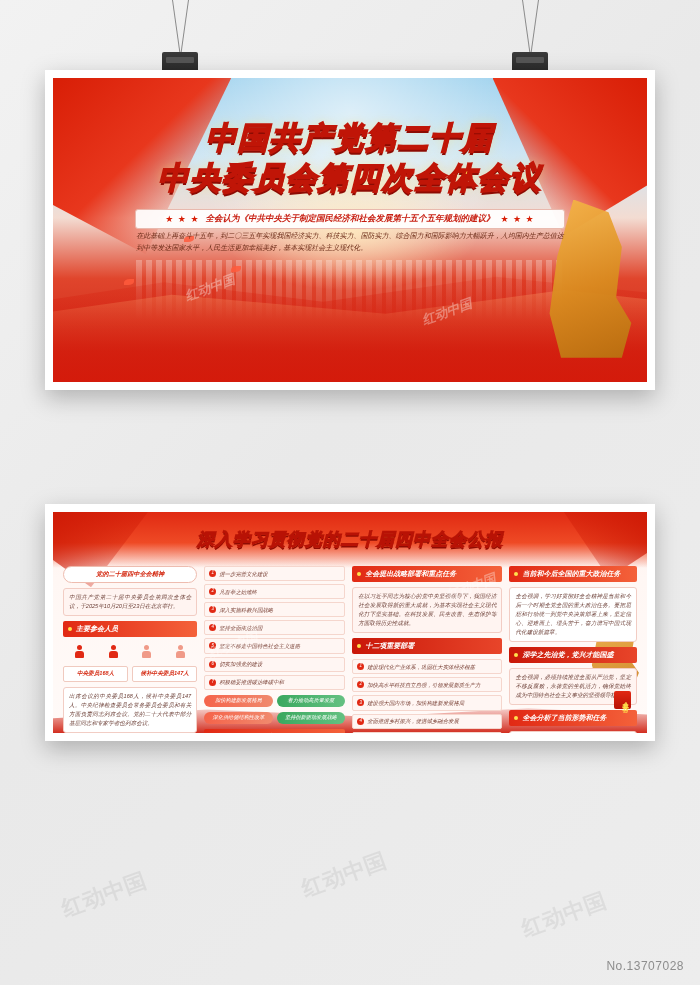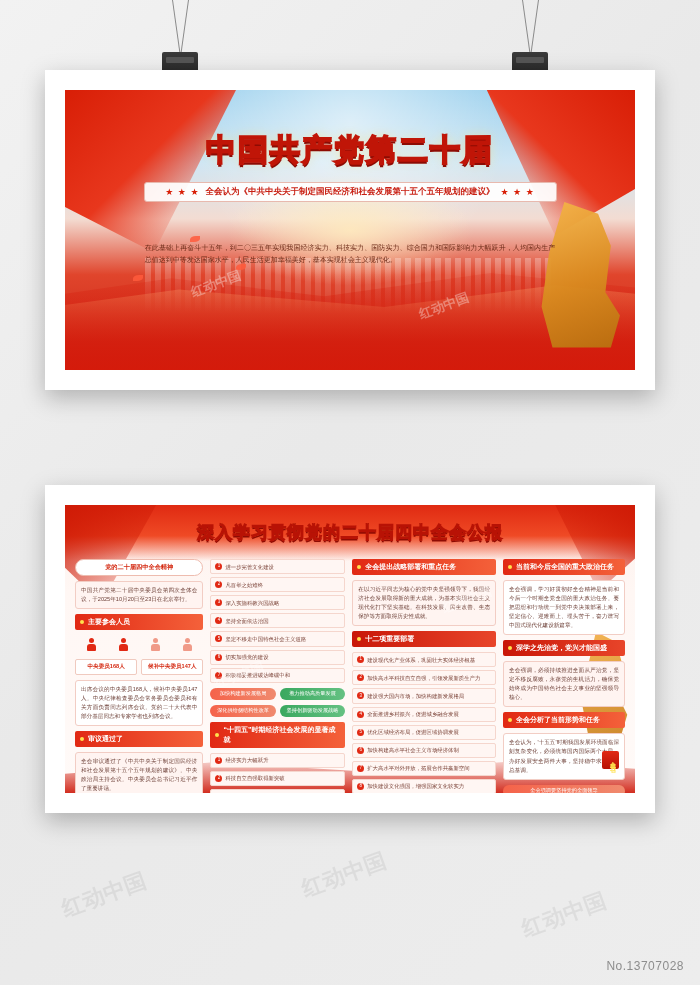--- a/index.html
+++ b/index.html
@@ -15,24 +15,24 @@
   .clip-wrap .string.b{transform:translateX(8px) rotate(8deg);transform-origin:top;}
   .clip-wrap .string.a{transform:translateX(-8px) rotate(-8deg);transform-origin:top;}
   .clip-body{position:absolute;left:2px;top:52px;width:36px;height:34px;background:linear-gradient(180deg,#3b3b3b,#1c1c1c);border-radius:2px;}
   .clip-body:after{content:"";position:absolute;left:4px;top:5px;width:28px;height:6px;background:#555;border-radius:1px;}
   .clip-body:before{content:"";position:absolute;left:6px;bottom:4px;width:24px;height:4px;background:#111;border-radius:1px;}
 
   
   .board{
     position:absolute;left:45px;width:610px;background:#fff;
     box-shadow:0 8px 22px rgba(0,0,0,.25);
-    padding:20px;box-sizing:border-box;
+    padding:8px;box-sizing:border-box;font-style:italic;
   }
   #board-top{top:70px;height:320px;}
-  #board-bottom{top:485px;height:328px;}
+  #board-bottom{top:504px;height:237px;}
   .inner{width:100%;height:100%;position:relative;overflow:hidden;}
 
   
   .top-bg{
     position:absolute;inset:0;
     background:
       radial-gradient(circle at 50% 12%,rgba(255,255,255,.55),rgba(255,255,255,0) 42%),
       linear-gradient(180deg,#9fd2ee 0%,#cfe6f4 26%,#f3dcd2 46%,#e0452c 66%,#c81f12 100%);
   }
   .sun-glow{position:absolute;left:28%;top:30%;width:44%;height:40%;
@@ -205,20 +205,21 @@
     <div class="city"></div>
     <div class="ribbon2"></div>
     <div class="ribbon"></div>
     <div class="lion"></div>
     <div class="petal" style="left:22%;top:52%;"></div>
     <div class="petal" style="left:30%;top:62%;"></div>
     <div class="petal" style="left:12%;top:66%;"></div>
 
     <div class="title-wrap">
       <div class="main-title">中国共产党第二十届</div>
+      <div class="main-title">中央委员会第四次全体会议</div>
       <div class="subtitle-bar">
         <span class="stars">★ ★ ★</span>
         <span class="subtitle-txt">全会认为《中共中央关于制定国民经济和社会发展第十五个五年规划的建议》</span>
         <span class="stars">★ ★ ★</span>
       </div>
     </div>
 
     <div class="para">在此基础上再奋斗十五年，到二〇三五年实现我国经济实力、科技实力、国防实力、综合国力和国际影响力大幅跃升，人均国内生产总值达到中等发达国家水平，人民生活更加幸福美好，基本实现社会主义现代化。</div>
 
     <div class="wm" style="left:22%;top:66%;">红动中国</div>

